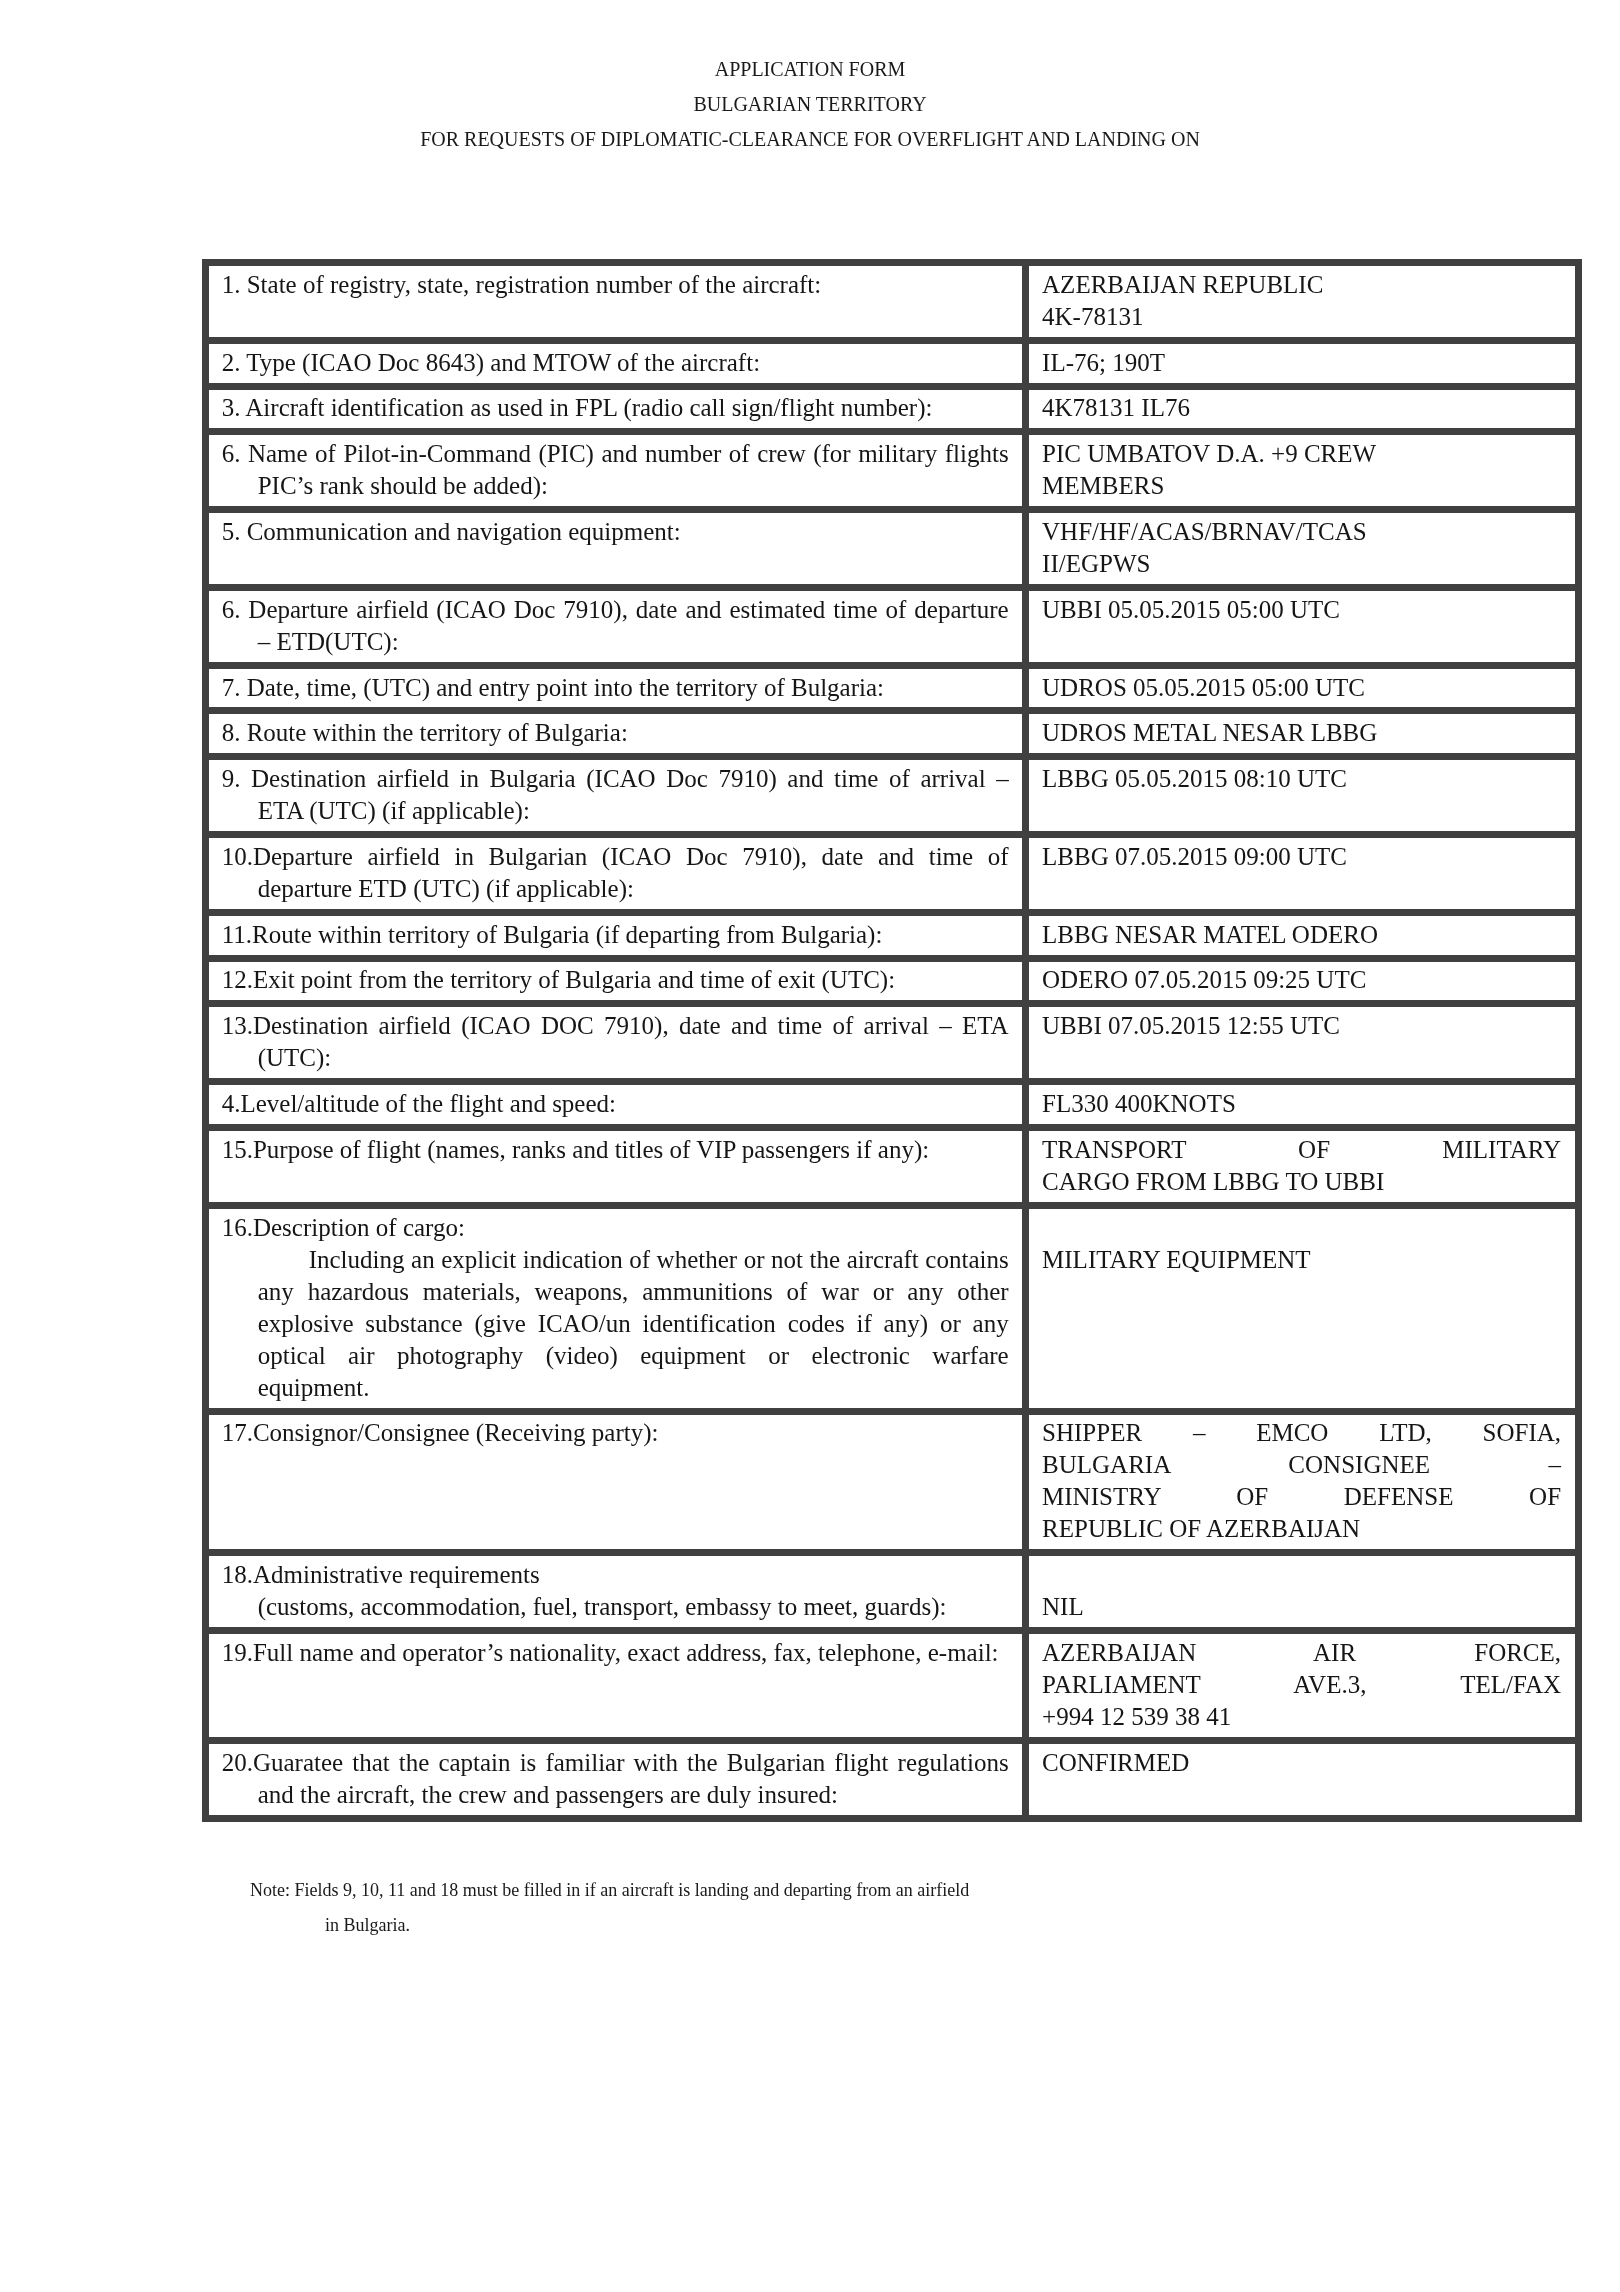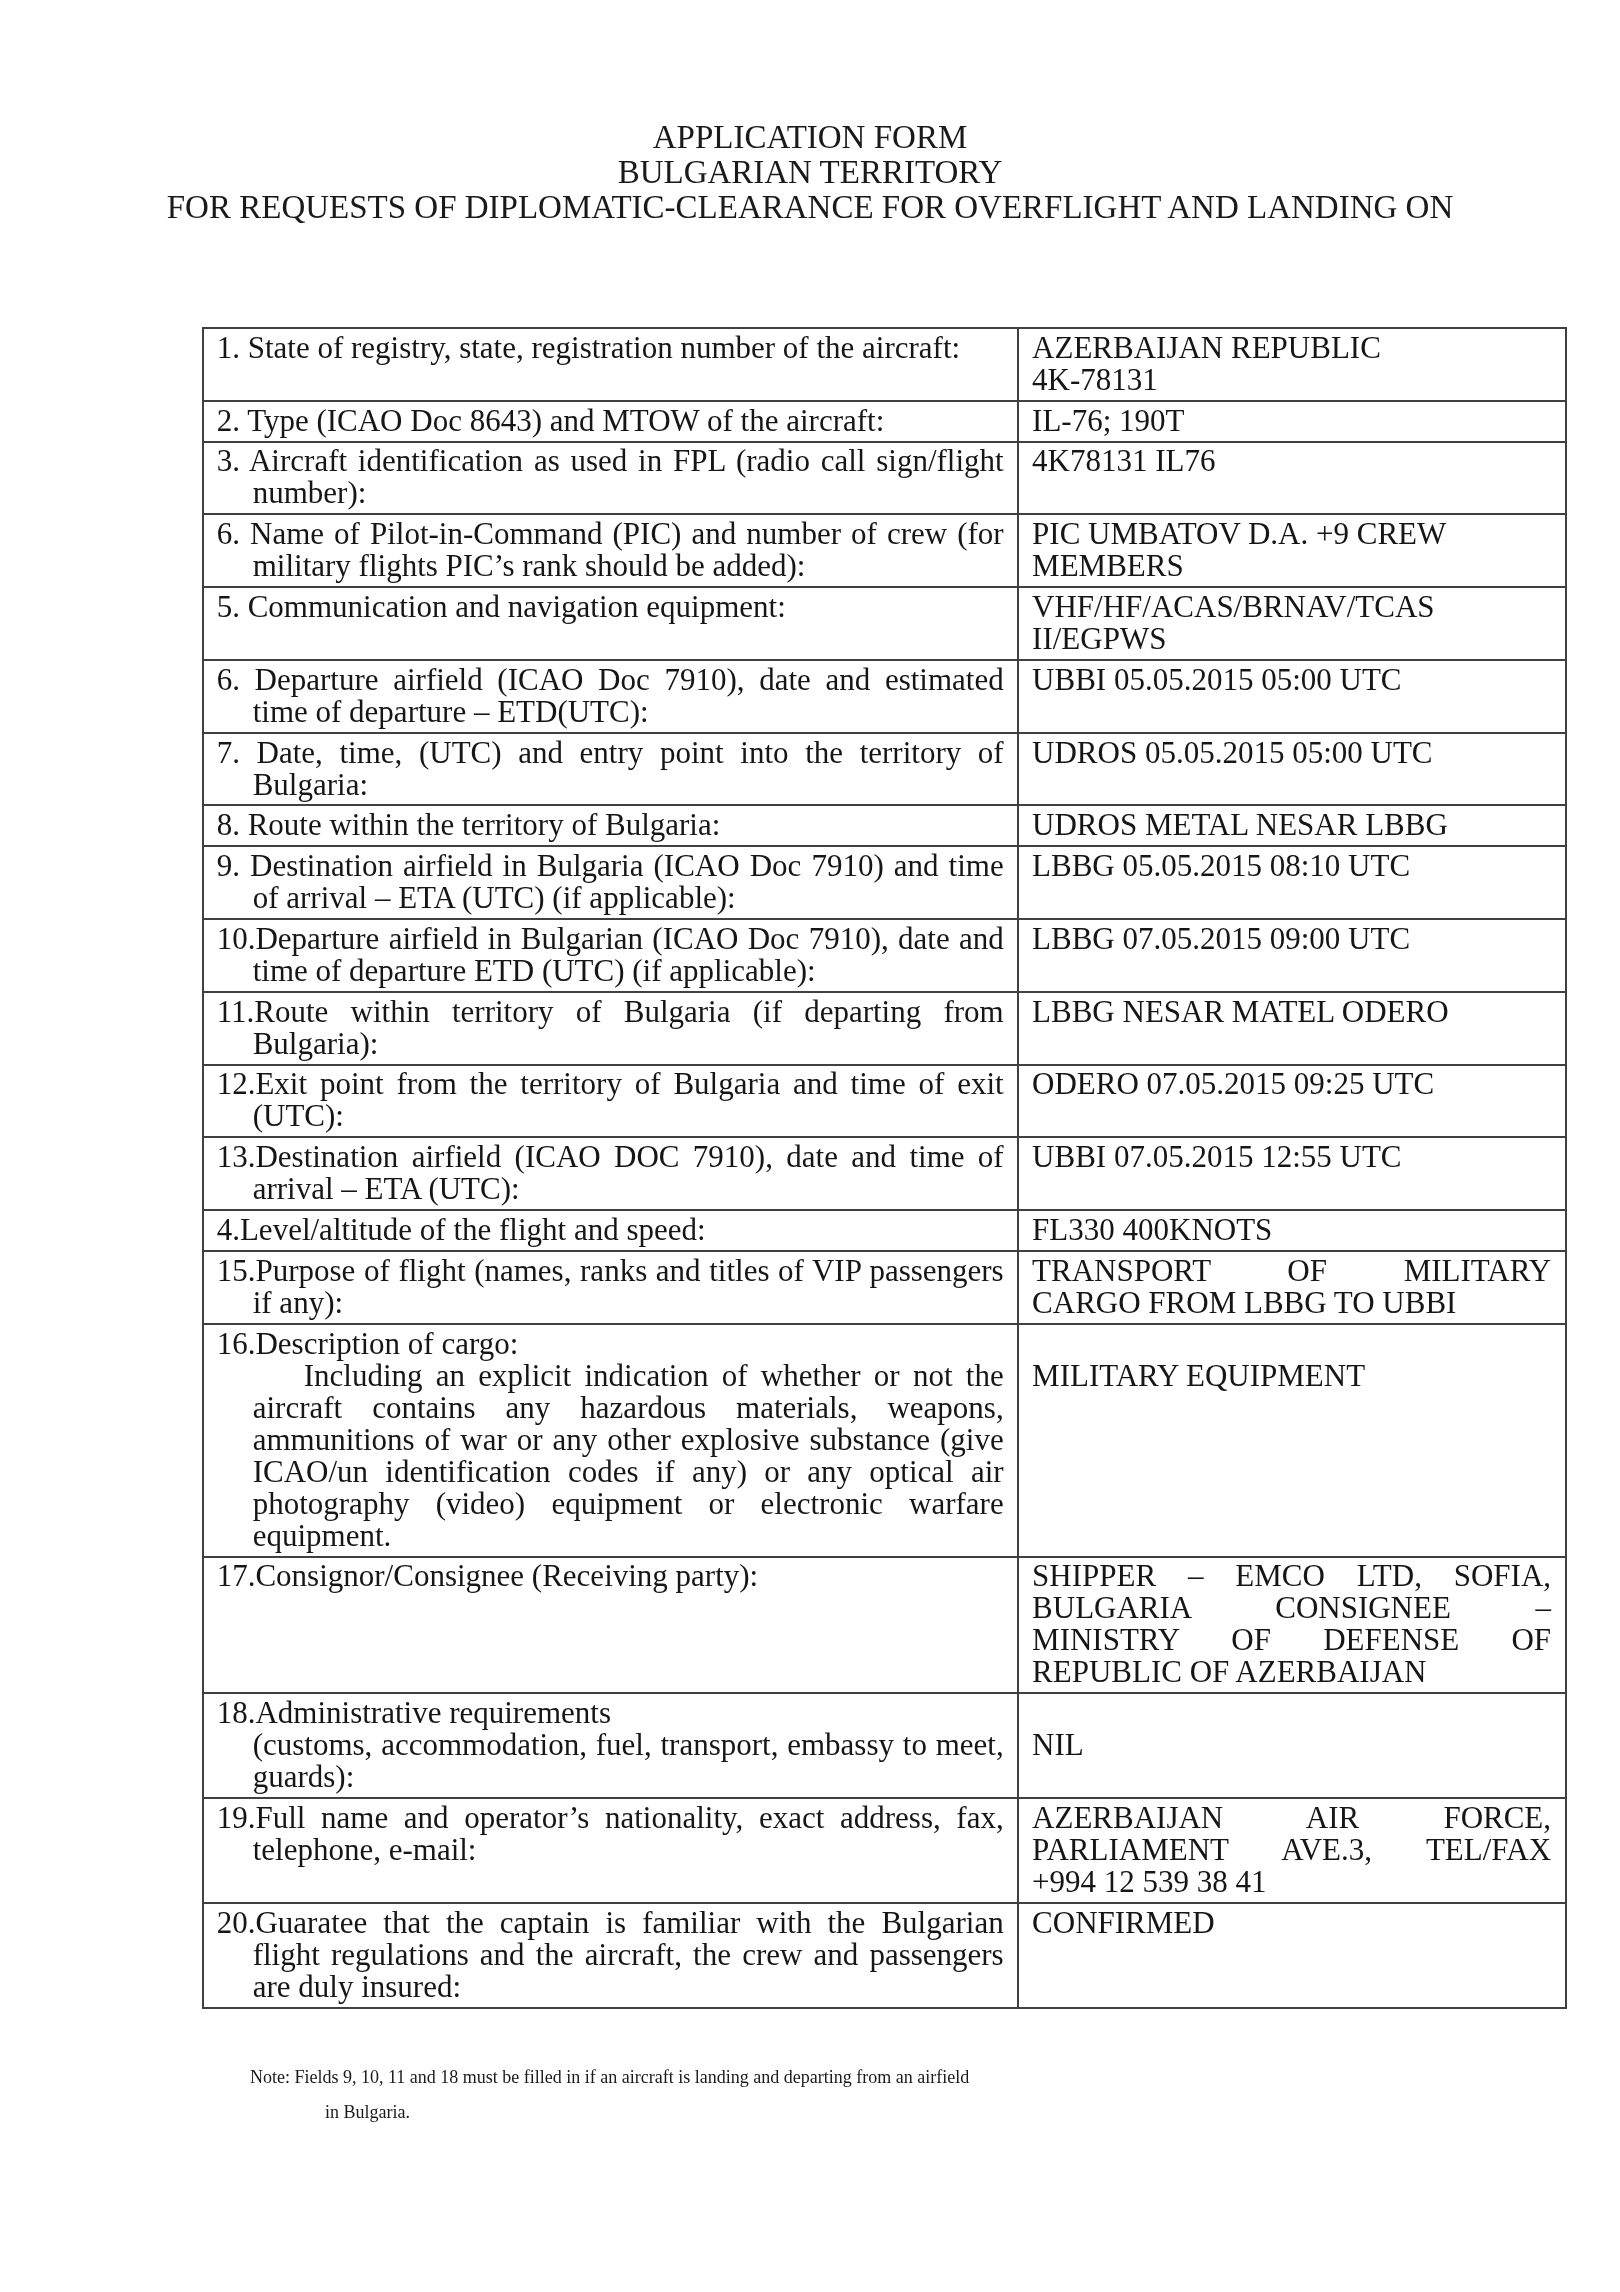--- a/index.html
+++ b/index.html
@@ -6,40 +6,40 @@
   .page {
     position: relative;
     width: 1620px;
     height: 2293px;
     background: #ffffff;
     color: #161616;
     font-family: "Liberation Serif", "DejaVu Serif", serif;
     overflow: hidden;
   }
   .titles {
-    padding-top: 120px;
+    padding-top: 52px;
     text-align: center;
-    font-size: 33px;
+    font-size: 20px;
     line-height: 35px;
     color: #1a1a1a;
   }
   .content {
     margin-left: 202px;
     width: 1307px;
   }
   table.form {
     margin-top: 102px;
     border-collapse: collapse;
     table-layout: fixed;
     width: 1307px;
   }
   table.form td {
-    border: 2px solid #404040;
+    border: 7px solid #404040;
     vertical-align: top;
-    font-size: 31px;
+    font-size: 25px;
     line-height: 32px;
     padding: 2.9px 13.7px 3.9px 12.7px;
   }
   td.lc { width: 787px; }
   td.vc { width: 519px; padding-left: 15.7px; }
   .hang {
     padding-left: 36px;
     text-indent: -36px;
     text-align: justify;
   }

